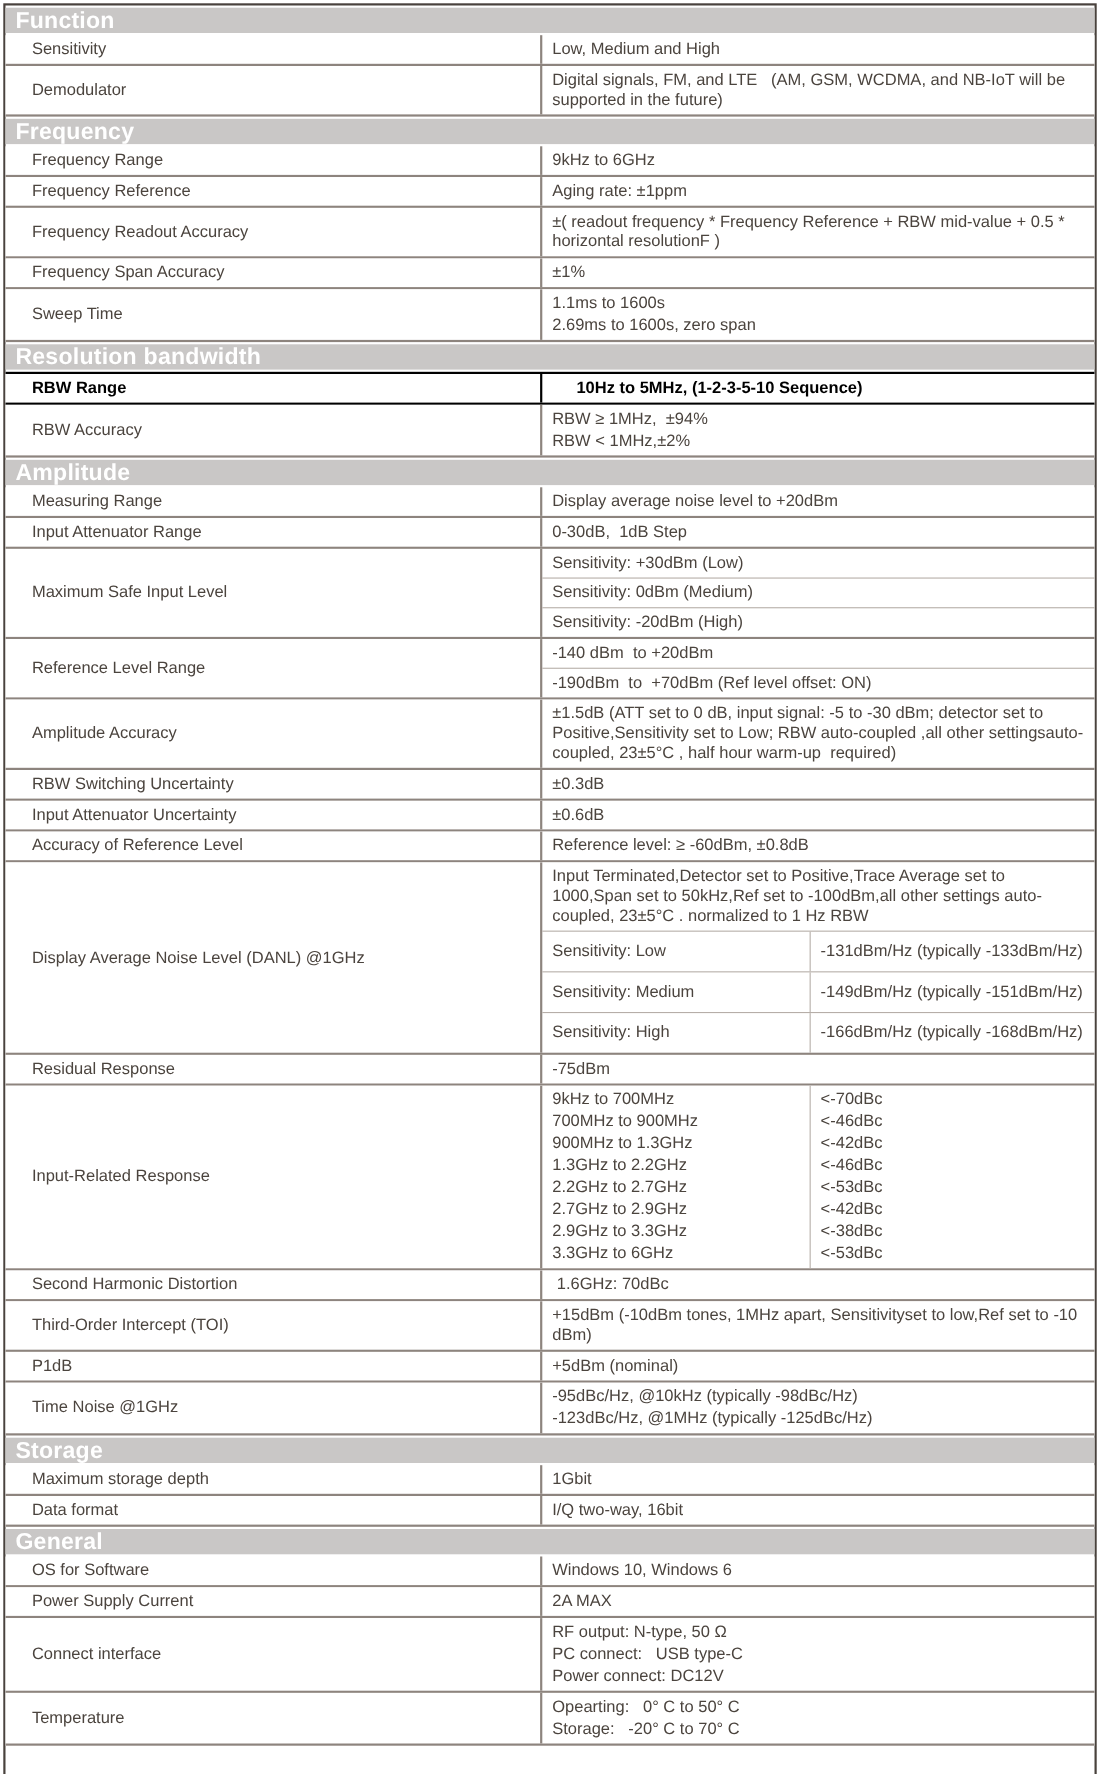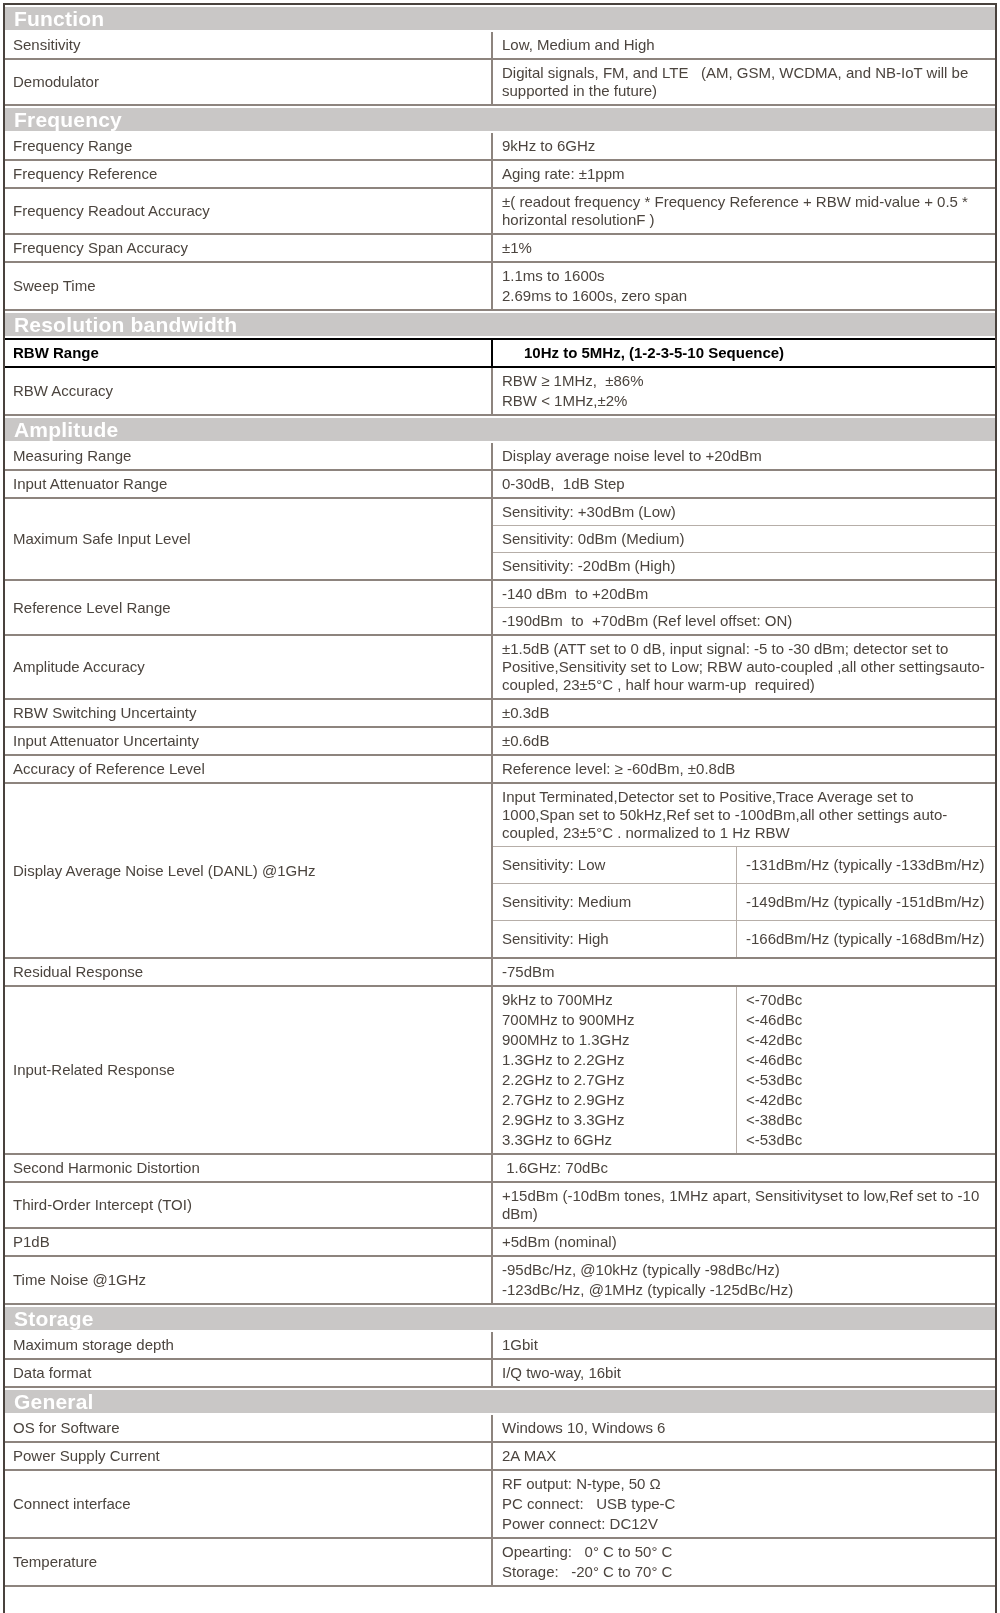--- a/index.html
+++ b/index.html
@@ -39,21 +39,21 @@
     font-size:15px;
     color:var(--body-text);
     background:var(--row-bg);
     border-bottom:2px solid var(--border-main);
   }
   .section-bar + .row{border-top:0;}
   .row:last-child{border-bottom:0;margin-top:32px;}
   .label-cell{
     flex:0 0 488px;
     box-sizing:border-box;
-    padding:3px 8px;
+    padding:3px 24px;
     border-right:2px solid var(--border-main);
     display:flex;
     align-items:center;
   }
   .value-cell{
     flex:1;
     box-sizing:border-box;
     padding:3px 9px;
     display:flex;
     flex-direction:column;
@@ -202,21 +202,21 @@
       </div>
       <div class="value-cell">
         <div class="line">10Hz to 5MHz, (1-2-3-5-10 Sequence)</div>
       </div>
     </div>
     <div class="row">
       <div class="label-cell">
         <div class="line">RBW Accuracy</div>
       </div>
       <div class="value-cell">
-        <div class="line">RBW ≥ 1MHz,  ±86%</div>
+        <div class="line">RBW ≥ 1MHz,  ±94%</div>
         <div class="line">RBW &lt; 1MHz,±2%</div>
       </div>
     </div>
     <div class="section-bar">Amplitude</div>
     <div class="row">
       <div class="label-cell">
         <div class="line">Measuring Range</div>
       </div>
       <div class="value-cell">
         <div class="line">Display average noise level to +20dBm</div>

